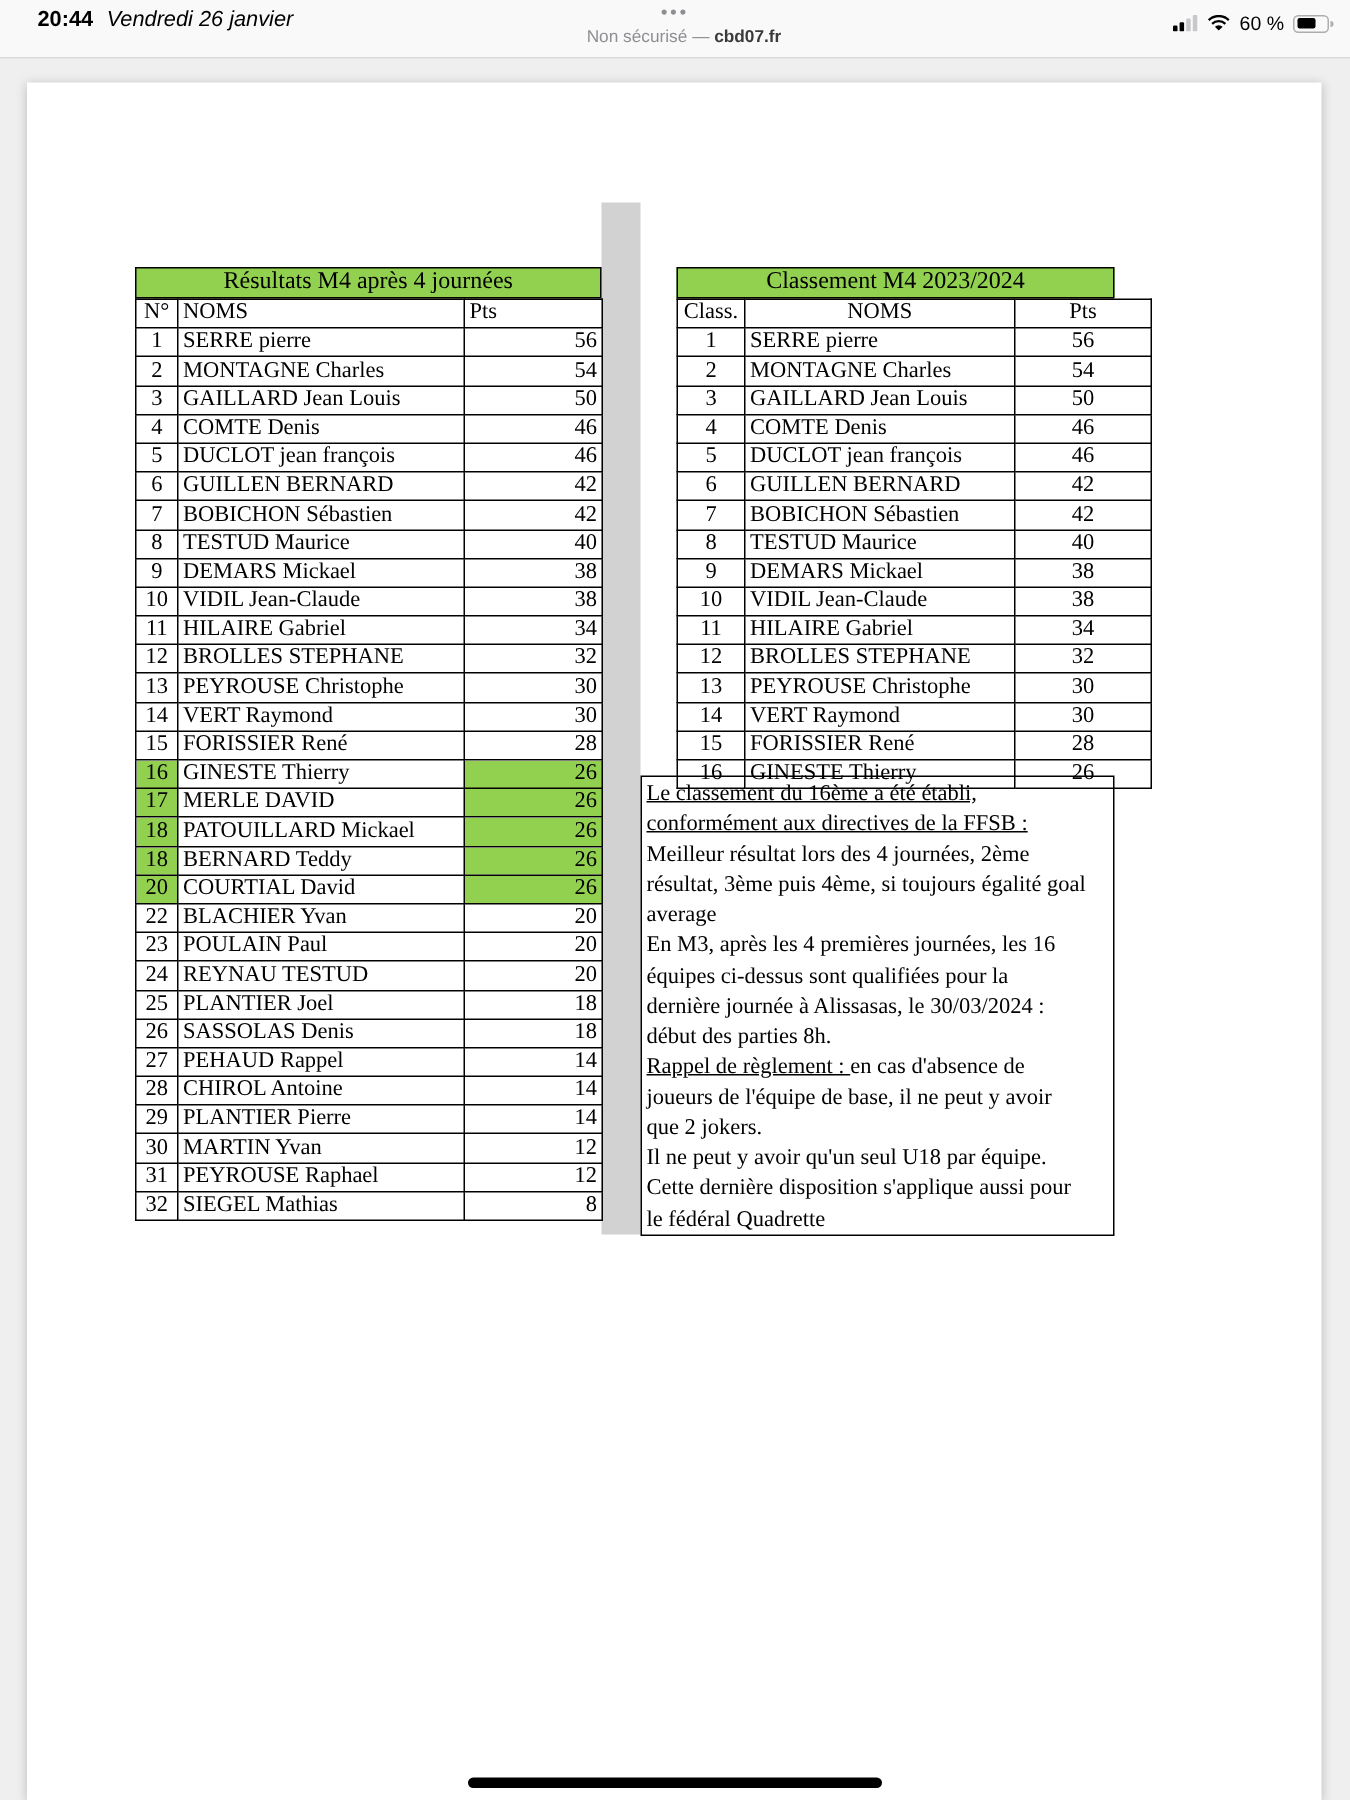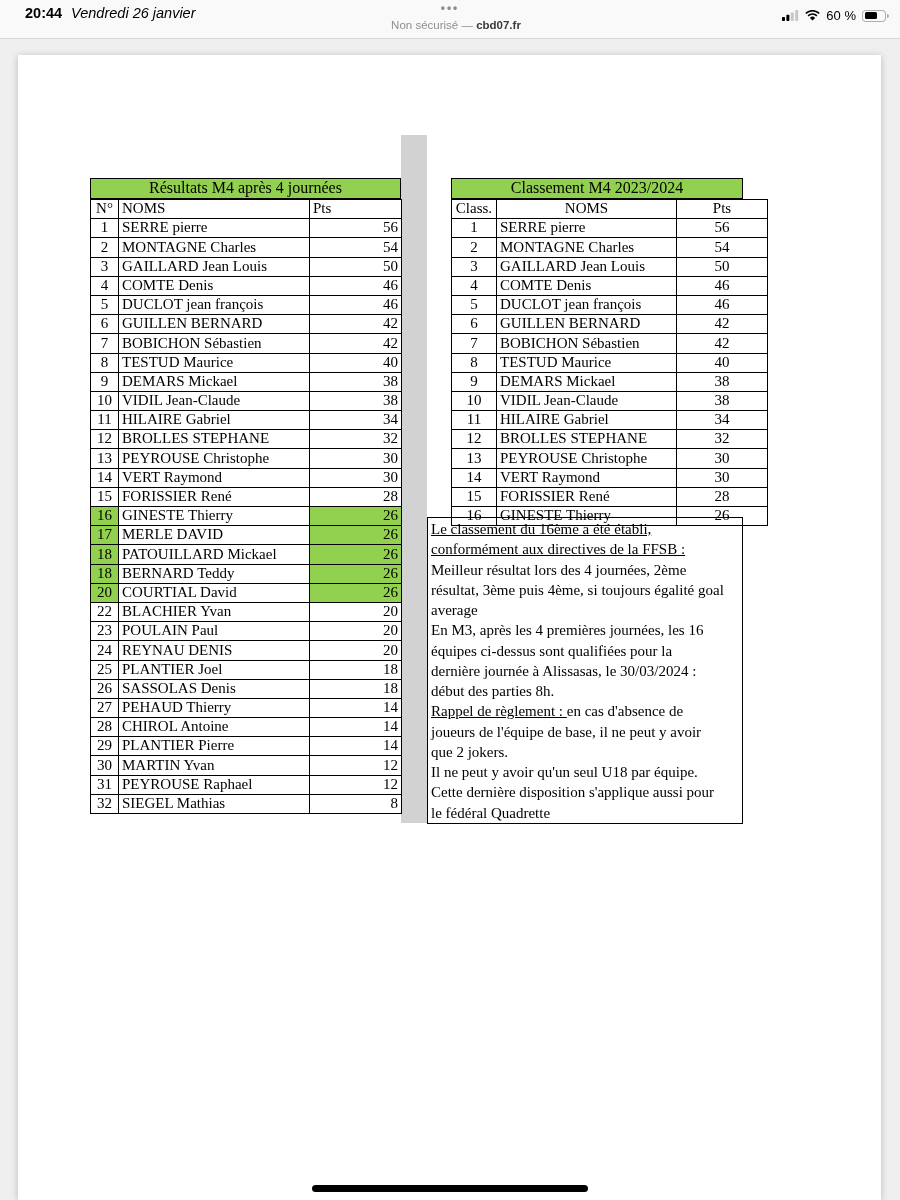--- a/index.html
+++ b/index.html
@@ -220,36 +220,36 @@
           <td class="al">BLACHIER Yvan</td>
           <td class="ar">20</td>
         </tr>
         <tr>
           <td class="c-n">23</td>
           <td class="al">POULAIN Paul</td>
           <td class="ar">20</td>
         </tr>
         <tr>
           <td class="c-n">24</td>
-          <td class="al">REYNAU DENIS</td>
+          <td class="al">REYNAU TESTUD</td>
           <td class="ar">20</td>
         </tr>
         <tr>
           <td class="c-n">25</td>
           <td class="al">PLANTIER Joel</td>
           <td class="ar">18</td>
         </tr>
         <tr>
           <td class="c-n">26</td>
           <td class="al">SASSOLAS Denis</td>
           <td class="ar">18</td>
         </tr>
         <tr>
           <td class="c-n">27</td>
-          <td class="al">PEHAUD Thierry</td>
+          <td class="al">PEHAUD Rappel</td>
           <td class="ar">14</td>
         </tr>
         <tr>
           <td class="c-n">28</td>
           <td class="al">CHIROL Antoine</td>
           <td class="ar">14</td>
         </tr>
         <tr>
           <td class="c-n">29</td>
           <td class="al">PLANTIER Pierre</td>

